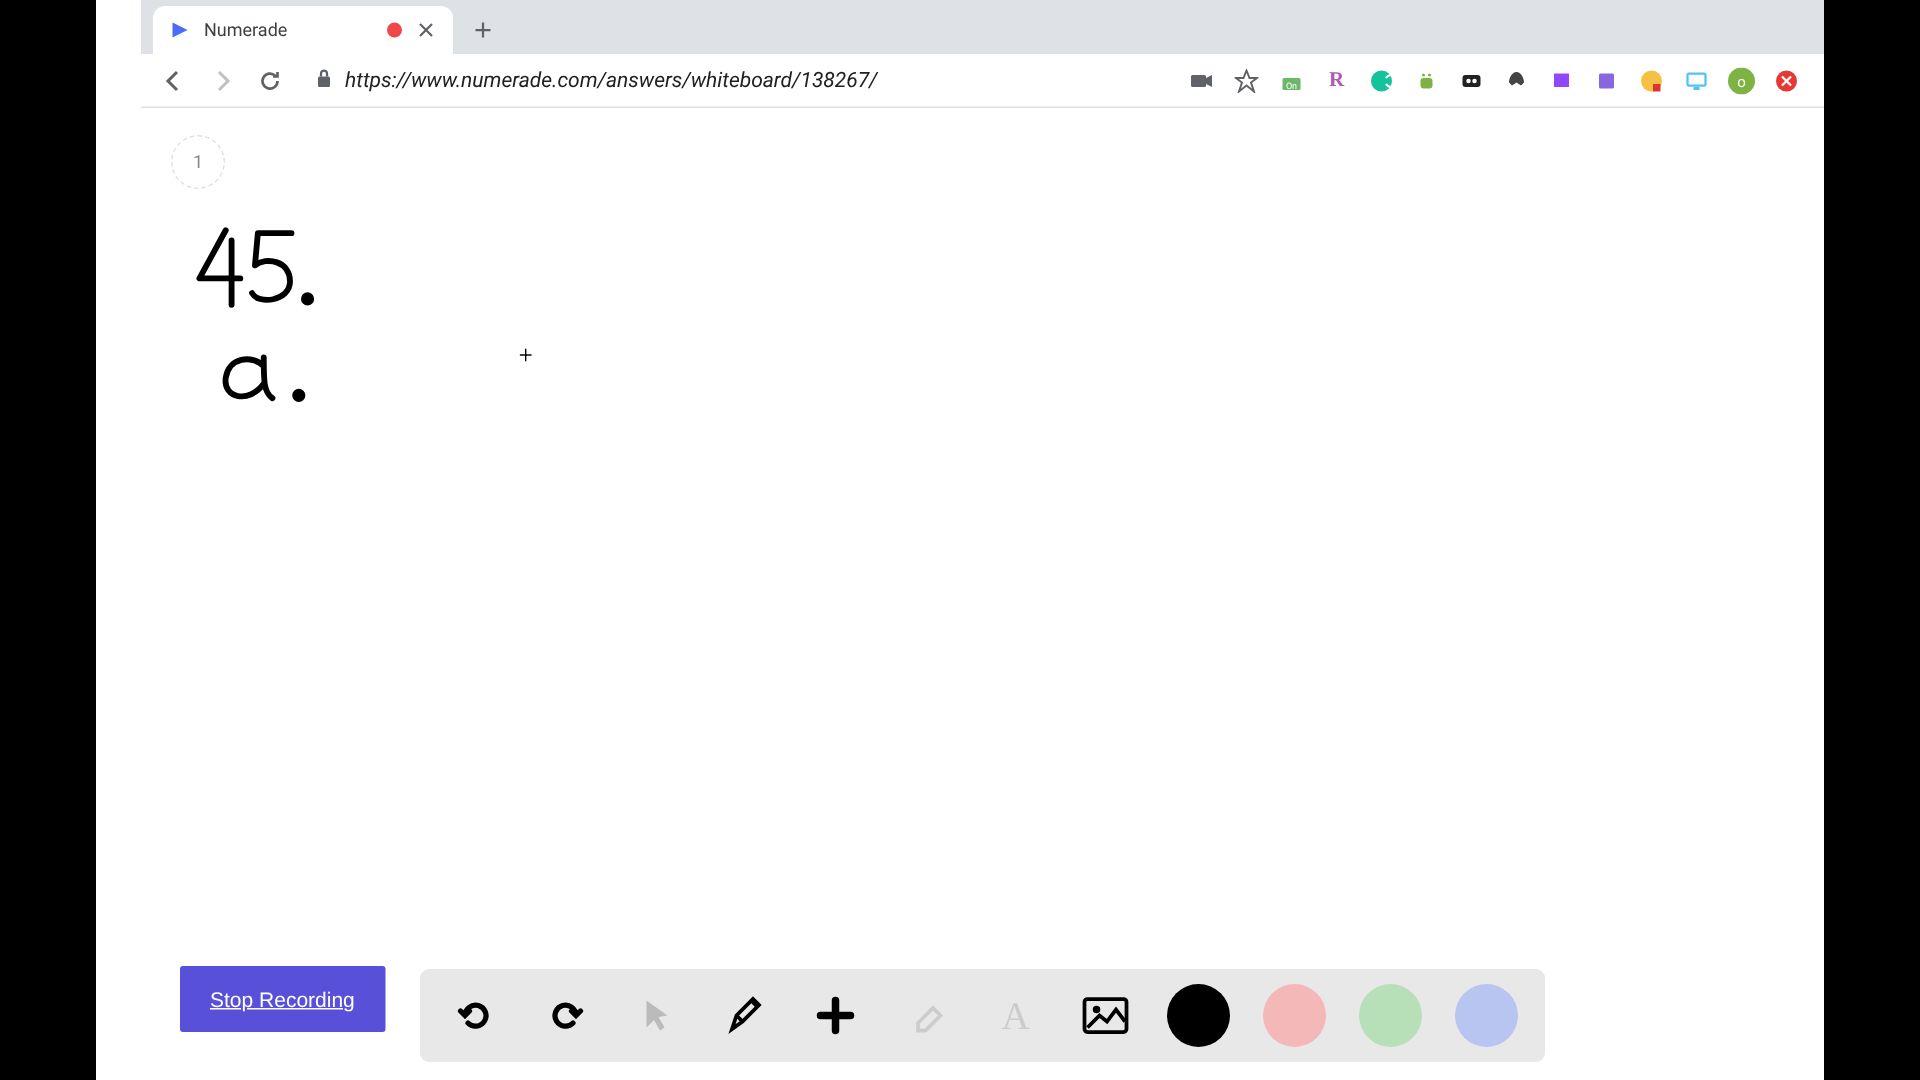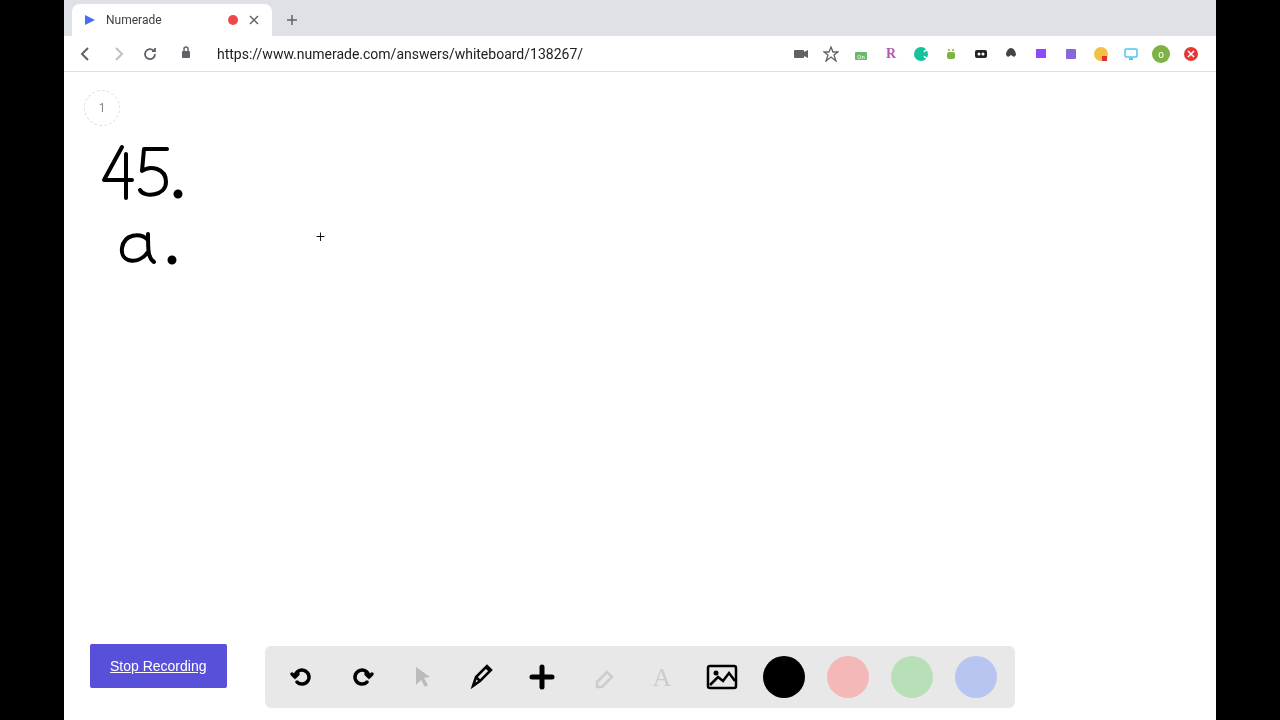--- a/index.html
+++ b/index.html
@@ -13,20 +13,21 @@
     }
     .browser-window {
       position: absolute;
       left: 64px;
       top: 0;
       width: 1152px;
       height: 720px;
       background: #fff;
       display: flex;
       flex-direction: column;
+      padding-left: 30px;
     }
     .tab-bar {
       height: 36px;
       background: #dee1e6;
       display: flex;
       align-items: flex-end;
       padding-left: 8px;
     }
     .tab {
       height: 32px;
@@ -92,25 +93,26 @@
       justify-content: center;
       color: #5f6368;
       cursor: pointer;
       border-radius: 50%;
     }
     .nav-btn.disabled { color: #bdc1c6; }
     .url-field {
       flex: 1;
       display: flex;
       align-items: center;
-      gap: 25px;
+      gap: 8px;
       padding: 0 12px;
       height: 28px;
       font-size: 14px;
       color: #5f6368;
+      font-style: italic;
     }
     .url-text { color: #202124; }
     .ext-icons {
       display: flex;
       align-items: center;
       gap: 12px;
       padding-right: 8px;
     }
     .ext-icon {
       width: 18px;

